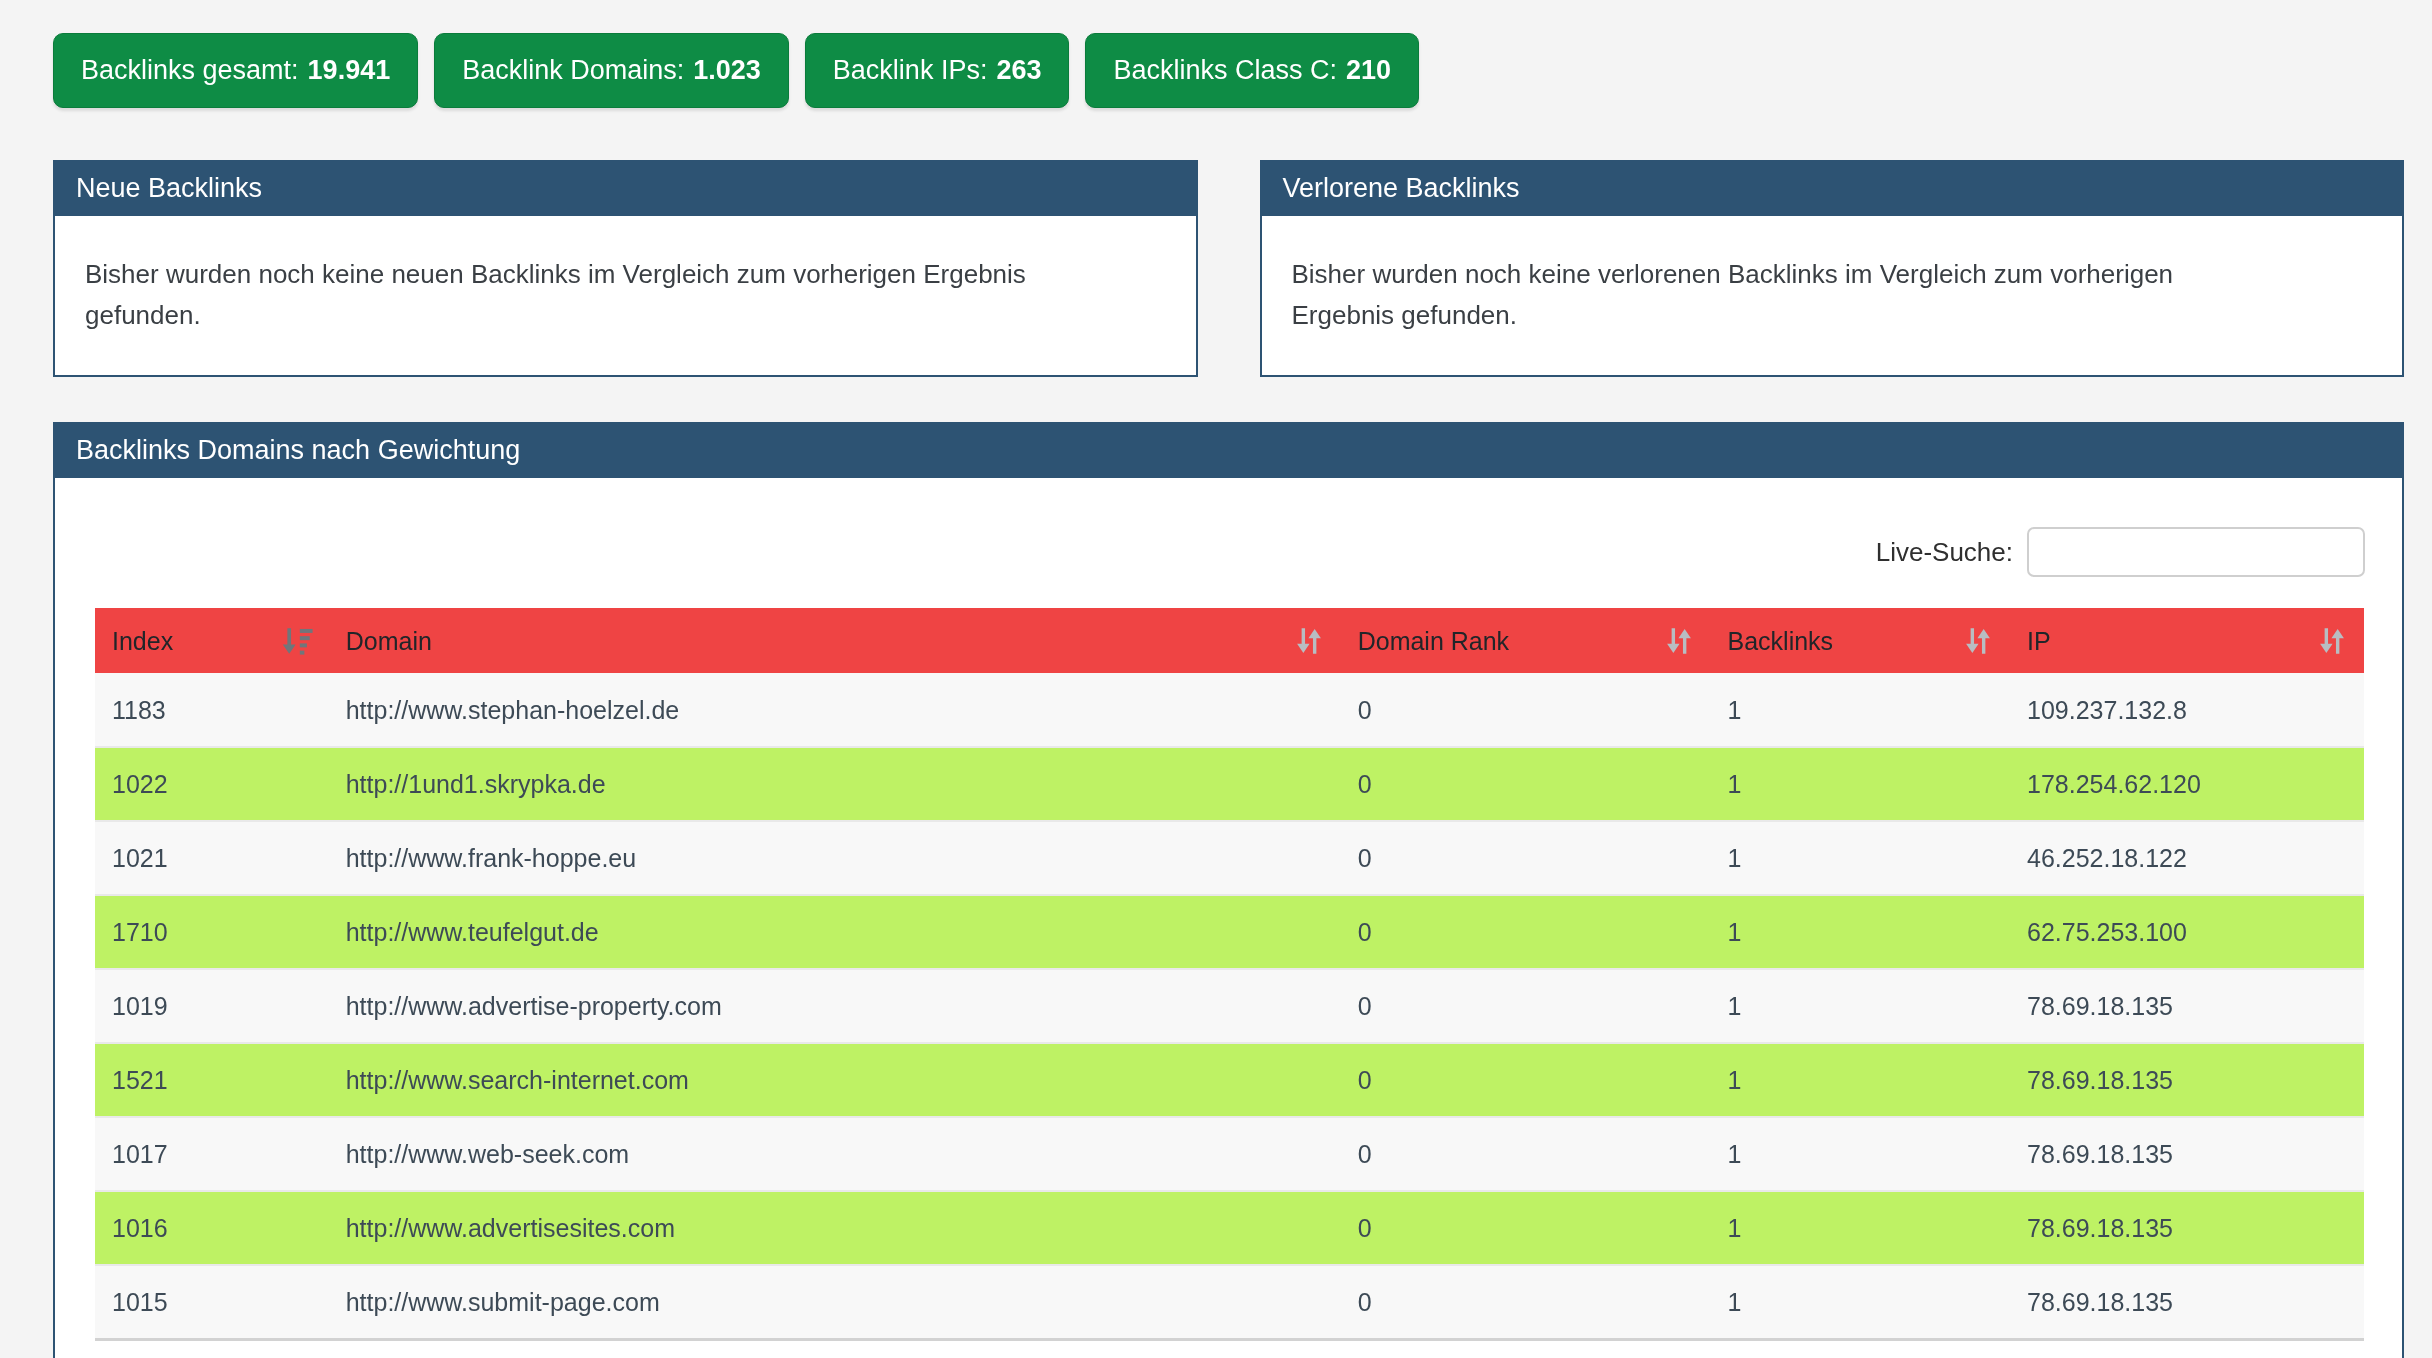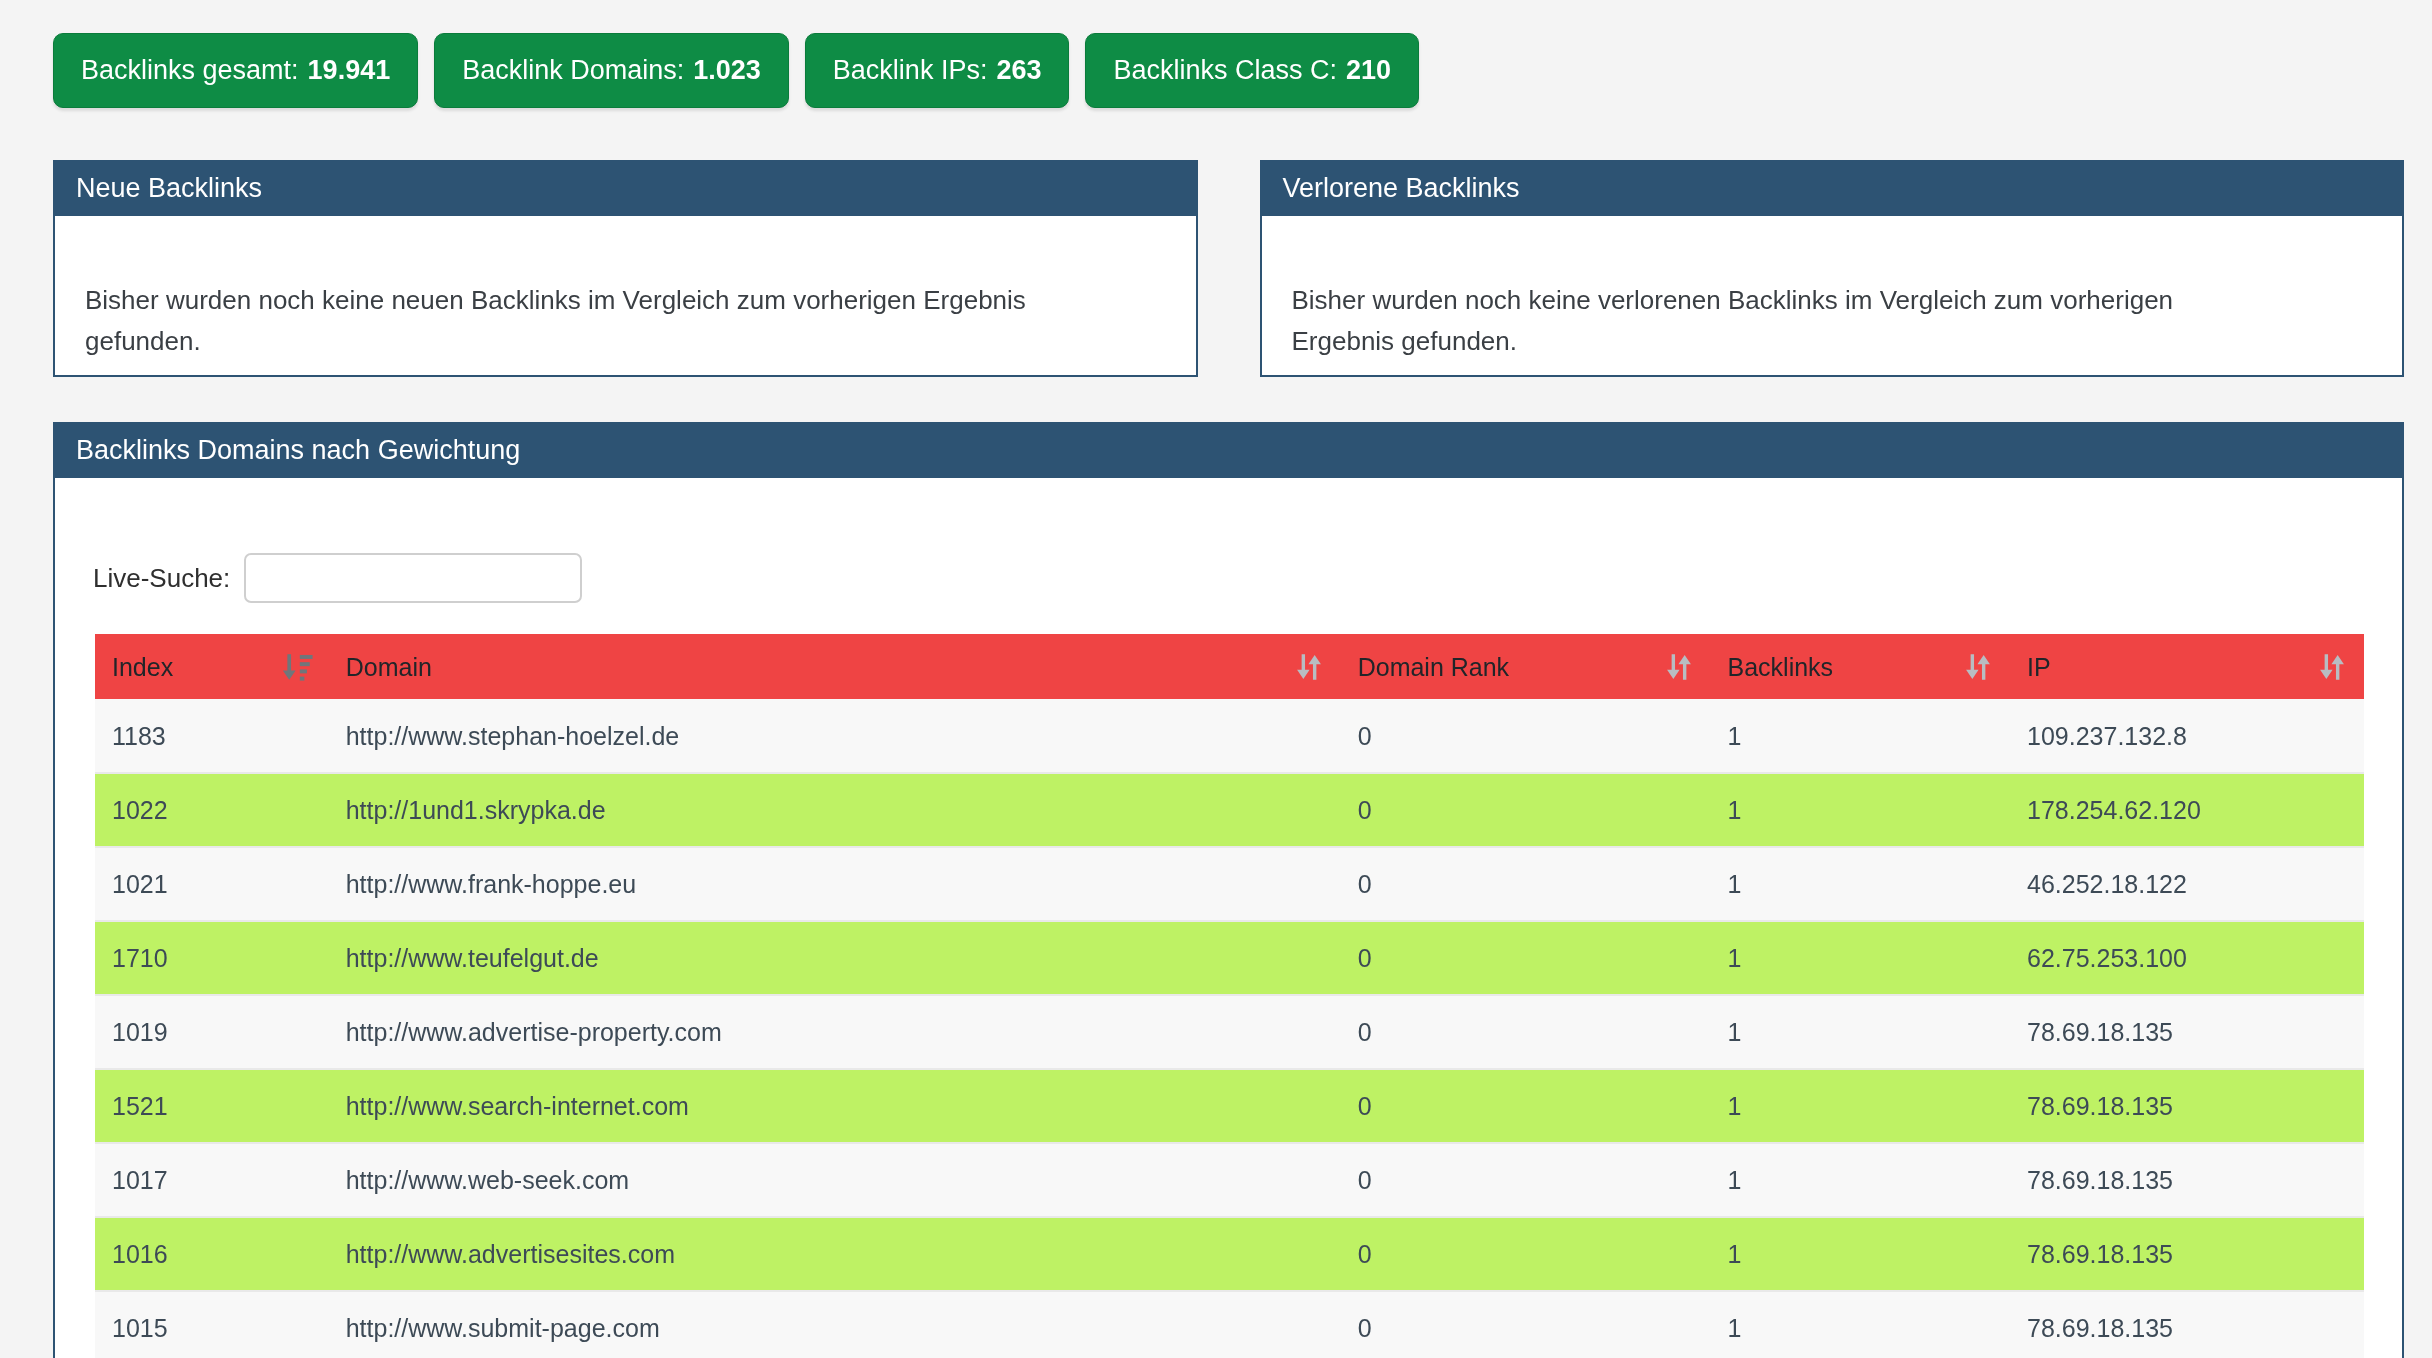--- a/index.html
+++ b/index.html
@@ -39,31 +39,30 @@
     color: #ffffff;
     font-size: 27px;
     line-height: 1.2;
     padding: 10px 21px 12px 21px;
   }
   .panel-body {
     padding: 38px 30px 40px 30px;
     font-size: 26px;
     line-height: 1.55;
     color: #3a3f44;
-    margin-top: 26px;
   }
   .panel-body p { max-width: 950px; }
   .info-panel { height: 217px; }
 
   
   .table-panel { margin-top: 45px; height: 1000px; }
   .table-panel .panel-body { padding: 49px 37px 0 38px; }
 
   .search-row {
-    display: flex; align-items: center;
+    display: flex; justify-content: flex-end; align-items: center;
     margin-bottom: 31px;
   }
   .search-label { font-size: 26px; color: #2f2f2f; margin-right: 14px; }
   .search-input {
     width: 338px; height: 50px;
     border: 2px solid #cfcfcf;
     border-radius: 7px;
     background: #ffffff;
     font-size: 25px;
     font-family: "Liberation Sans", "DejaVu Sans", sans-serif;

